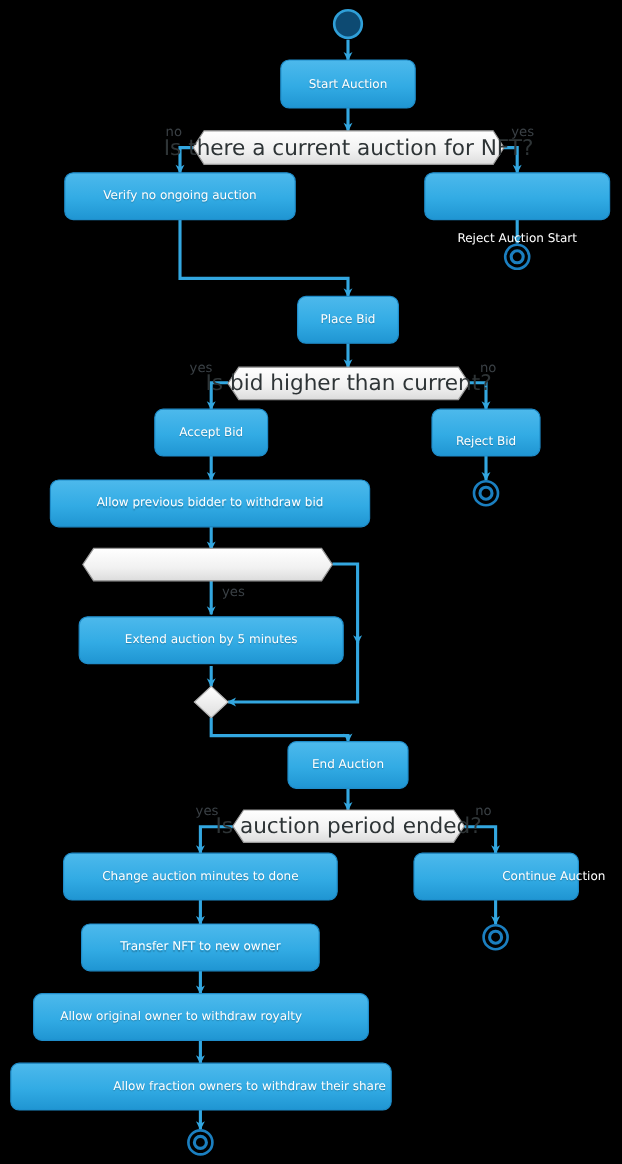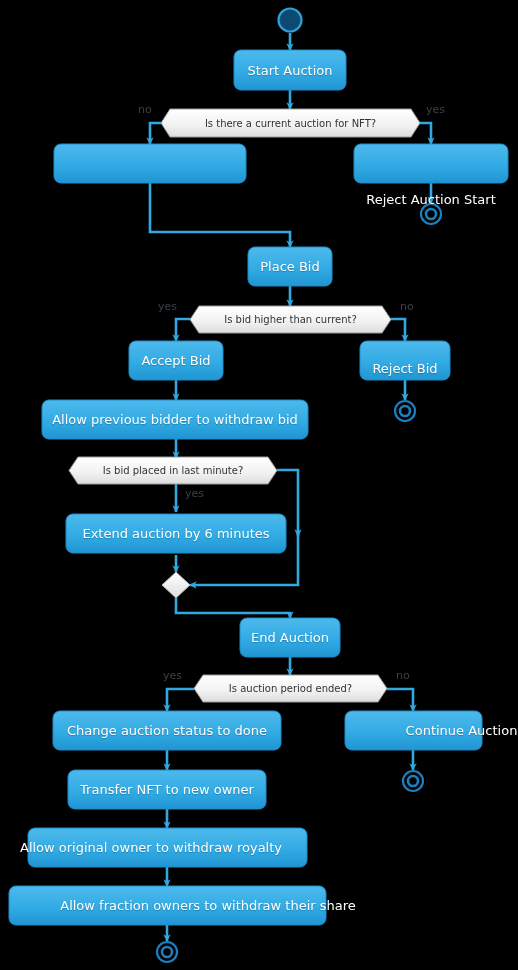--- a/index.html
+++ b/index.html
@@ -32,27 +32,27 @@
     position: absolute;
     display: flex;
     align-items: center;
     justify-content: center;
     box-sizing: border-box;
     pointer-events: none;
     white-space: nowrap;
   }
   .action-text {
     color: #ffffff;
-    font-size: 13px;
+    font-size: 10px;
     font-family: "DejaVu Sans", sans-serif;
     text-shadow: 0 1px 1px rgba(0,0,0,0.25);
   }
   .decision-text {
     color: #2e3436;
-    font-size: 10px;
+    font-size: 18px;
     font-family: "DejaVu Sans", sans-serif;
   }
   .branch-text {
     color: #3a4045;
     font-size: 11px;
     font-family: "DejaVu Sans", sans-serif;
     position: absolute;
   }
 </style>
 </head>
@@ -151,42 +151,42 @@
         <circle cx="167" cy="952" r="10" fill="none" stroke="#1b7fc0" stroke-width="2.2"></circle>
         <circle cx="167" cy="952" r="5" fill="none" stroke="#1b7fc0" stroke-width="2.6"></circle>
       </g>
     </g>
   </svg>
 
   <div class="node-label action-text" style="left:234px; top:50px; width:112px; height:40px;">Start Auction</div>
 
   <div class="node-label decision-text" style="left:161px; top:109px; width:259px; height:28px;">Is there a current auction for NFT?</div>
 
+  <div class="node-label action-text" style="left:54px; top:144px; width:192px; height:39px;">Verify no ongoing auction</div>
 
   <div class="node-label action-text" style="left:354px; top:144px; width:154px; height:39px;margin-top:36px;">Reject Auction Start</div>
 
   <div class="node-label action-text" style="left:248px; top:247px; width:84px; height:39px;">Place Bid</div>
 
   <div class="node-label decision-text" style="left:190px; top:306px; width:201px; height:27px;">Is bid higher than current?</div>
 
   <div class="node-label action-text" style="left:129px; top:341px; width:94px; height:39px;">Accept Bid</div>
 
   <div class="node-label action-text" style="left:360px; top:341px; width:90px; height:54px;">Reject Bid</div>
 
   <div class="node-label action-text" style="left:42px; top:400px; width:266px; height:39px;">Allow previous bidder to withdraw bid</div>
 
-  <div class="node-label decision-text" style="left:69px; top:457px; width:208px; height:27px;">Is bid placed in last minute?</div>
-
-  <div class="node-label action-text" style="left:66px; top:514px; width:220px; height:39px;">Extend auction by 6 minutes</div>
+
+  <div class="node-label action-text" style="left:66px; top:514px; width:220px; height:39px;">Extend auction by 5 minutes</div>
 
   <div class="node-label action-text" style="left:240px; top:618px; width:100px; height:39px;">End Auction</div>
 
   <div class="node-label decision-text" style="left:194px; top:675px; width:193px; height:27px;">Is auction period ended?</div>
 
-  <div class="node-label action-text" style="left:53px; top:711px; width:228px; height:39px;">Change auction status to done</div>
+  <div class="node-label action-text" style="left:53px; top:711px; width:228px; height:39px;">Change auction minutes to done</div>
 
   <div class="node-label action-text" style="left:345px; top:711px; width:137px; height:39px;margin-left:48px;">Continue Auction</div>
 
   <div class="node-label action-text" style="left:68px; top:770px; width:198px; height:39px;">Transfer NFT to new owner</div>
 
   <div class="node-label action-text" style="left:28px; top:828px; width:246px; height:39px;">Allow original owner to withdraw royalty</div>
 
   <div class="node-label action-text" style="left:9px; top:886px; width:350px; height:39px;padding-left:48px;">Allow fraction owners to withdraw their share</div>
 
   <span class="branch-text" style="left:138px; top:103px;">no</span>

